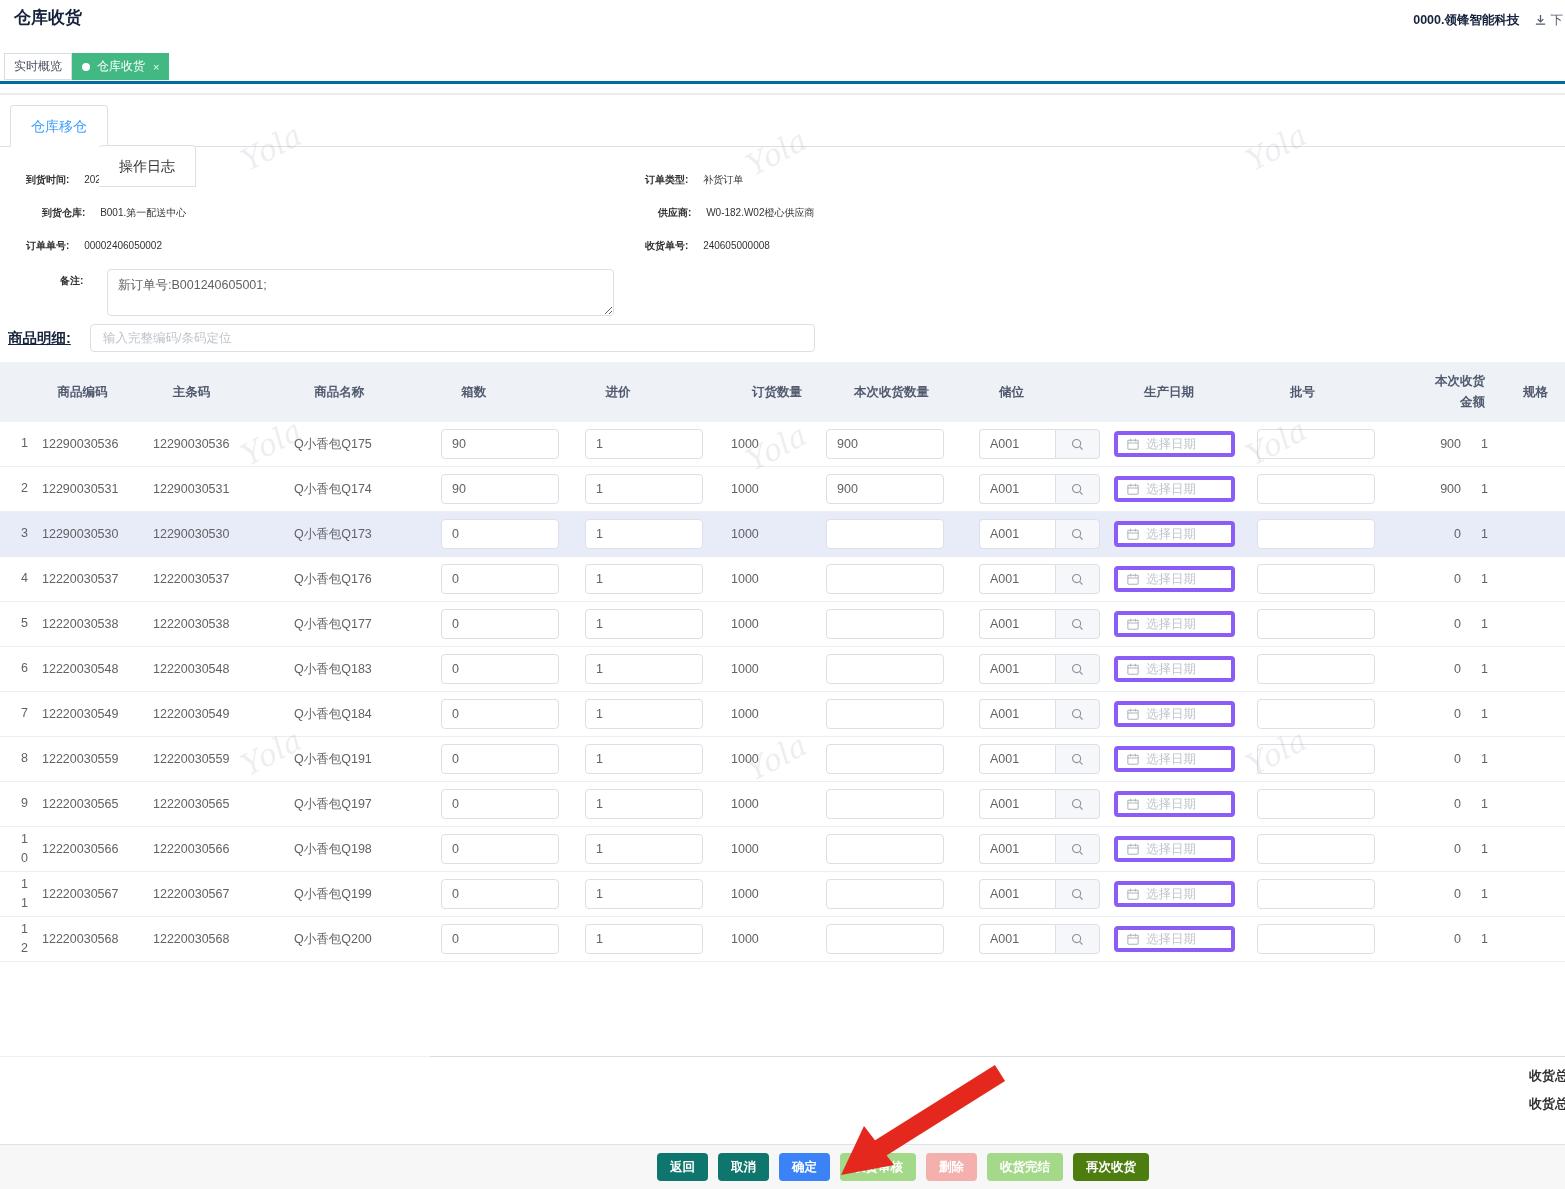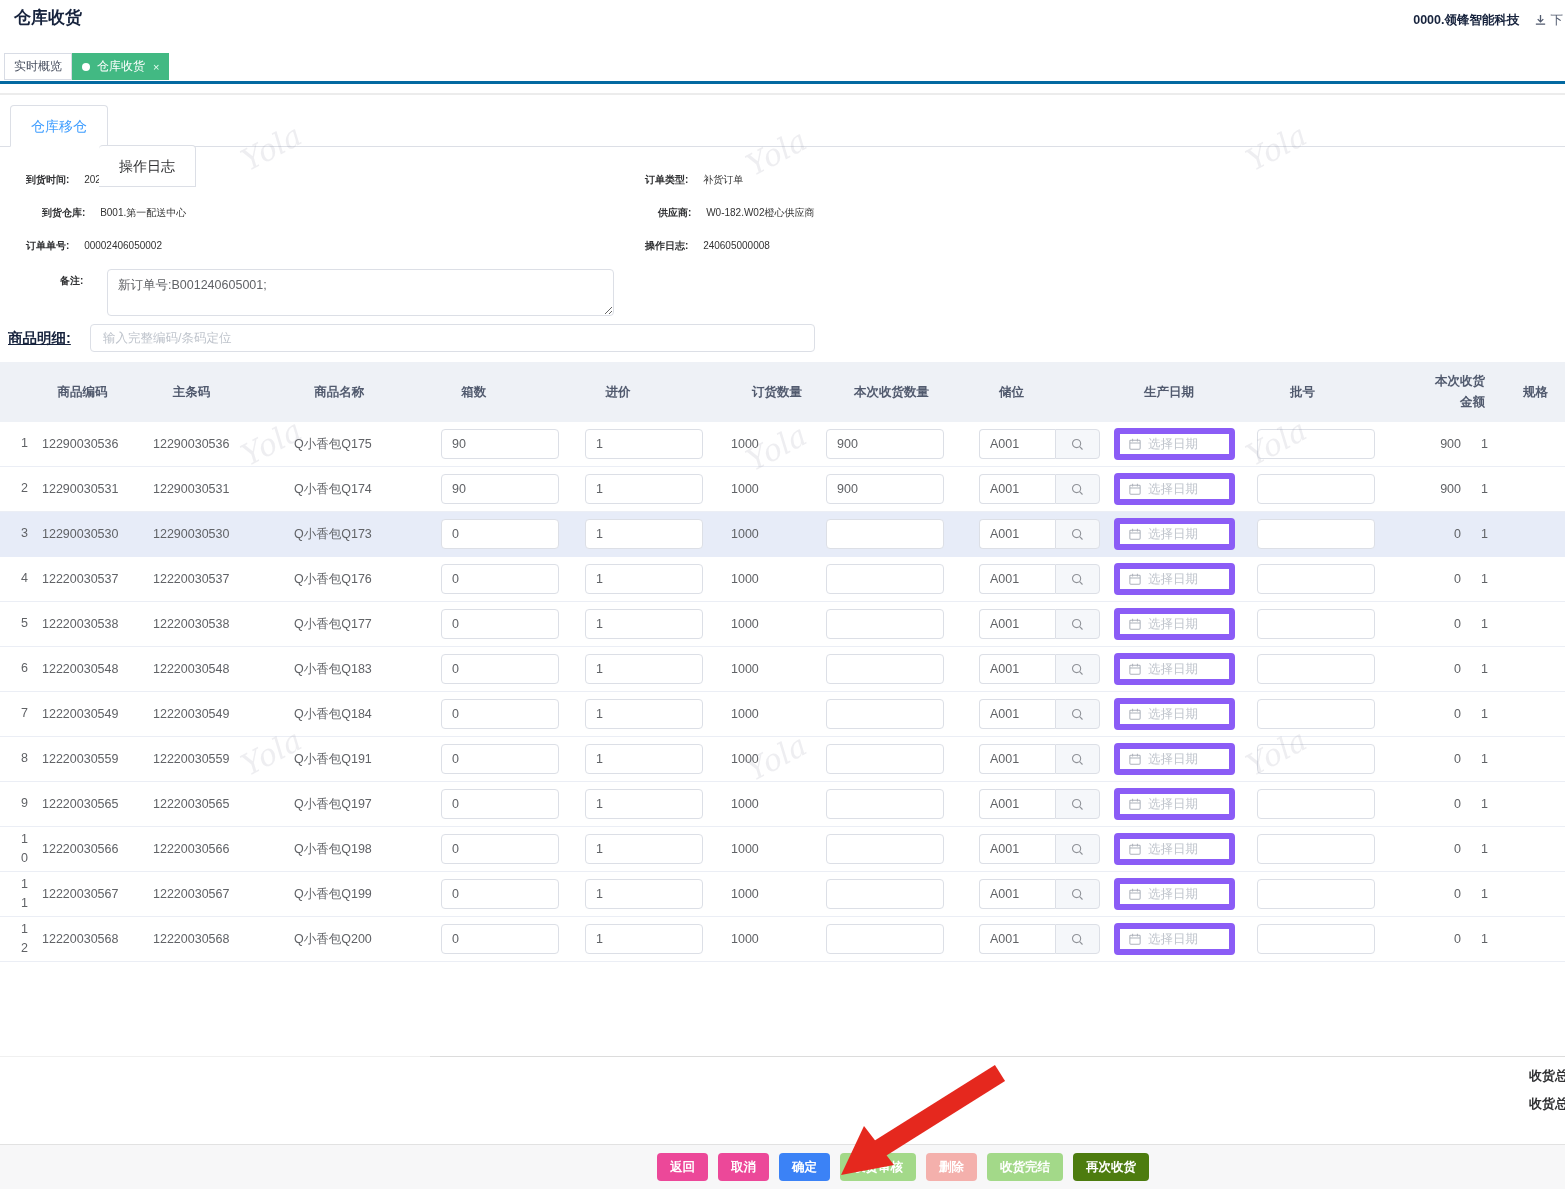--- a/index.html
+++ b/index.html
@@ -65,33 +65,33 @@
   .c-spec  { width:60px;  padding-left:12px; }
   .thead .c-amt { text-align:right; line-height:1.7; }
   .thead .c-oqty, .thead .c-rqty, .thead .c-slot, .thead .c-date, .thead .c-batch { padding-left:6px; }
   .tinput { width:118px; height:30px; border:1px solid #dcdfe6; border-radius:4px; padding:0 10px;
             font-size:12.5px; color:#606266; background:#fff; }
   .slotgroup { display:inline-flex; height:30px;padding-left:9px; }
   .slotinput { width:76px; height:30px; border:1px solid #dcdfe6; border-right:none; border-radius:4px 0 0 4px;
                padding:0 10px; font-size:12.5px; color:#606266; background:#fff; }
   .slotbtn { width:45px; height:30px; border:1px solid #dcdfe6; border-radius:0 4px 4px 0; background:#f5f7fa;
              display:inline-flex; align-items:center; justify-content:center; cursor:pointer; }
-  .dategroup { display:inline-flex; align-items:center; gap:7px; width:121px; height:32px; border:6px solid #8b5cf6;
+  .dategroup { display:inline-flex; align-items:center; gap:7px; width:121px; height:26px; border:4px solid #8b5cf6;
                border-radius:4px; padding:0 9px; background:#fff; cursor:pointer; }
   .dateph { font-size:12.5px; color:#bfc4cc; }
   
   .endline-l { position:absolute; left:0;   top:1056px; width:430px;  height:1px; background:#f0f0f0; }
   .endline-r { position:absolute; left:430px; top:1056px; width:1135px; height:1px; background:#dcdcdc; }
   .totals { position:absolute; left:1529px; top:1062px; width:80px; font-size:13px; font-weight:bold;
             color:#303133; line-height:28px; white-space:nowrap; }
   .footerbar { position:absolute; left:0; top:1144px; width:100%; height:45px; background:#f7f7f8; border-top:1px solid #e2e2e2; }
   .btnrow { position:absolute; left:657px; top:8px; display:flex; gap:10px; }
   .btn { height:28px; padding:0 13px; border:none; border-radius:4px; color:#fff; font-size:12.5px; font-weight:bold;
          cursor:pointer; font-family:inherit; white-space:nowrap; }
-  .btn.gray { background:#ec4899; }
+  .btn.gray { background:#0f766e; }
   .btn.blue { background:#3b82f6; }
   .btn.green { background:#a3d989; }
   .btn.red { background:#f4b0ac; }
   .btn.lightblue { background:#4d7c0f; }
   
   .watermark { position:absolute; font-family:"DejaVu Serif","Liberation Serif",serif; font-style:italic;
                font-size:30px; color:rgba(150,150,170,0.16); transform:rotate(-28deg); pointer-events:none; z-index:40; }
   .arrow-overlay { position:absolute; left:0; top:0; width:1565px; height:1189px; pointer-events:none; z-index:60; }
 </style>
 </head>
@@ -142,21 +142,21 @@
 </div>
 <div class="fitem" style="left:658px; top:206px;">
   <span class="flabel">供应商:</span>
   <span class="fvalue">W0-182.W02橙心供应商</span>
 </div>
 <div class="fitem" style="left:26px; top:239px;">
   <span class="flabel">订单单号:</span>
   <span class="fvalue">00002406050002</span>
 </div>
 <div class="fitem" style="left:645px; top:239px;">
-  <span class="flabel">操作日志:</span>
+  <span class="flabel">收货单号:</span>
   <span class="fvalue">240605000008</span>
 </div>
 <div class="fitem" style="left:60px; top:274px;">
   <span class="flabel">备注:</span>
 </div>
 <textarea class="remark-box" style="">新订单号:B001240605001;</textarea>
 
 <div class="detail-label">商品明细:</div>
 <input class="detail-search" placeholder="输入完整编码/条码定位" style="">
 

